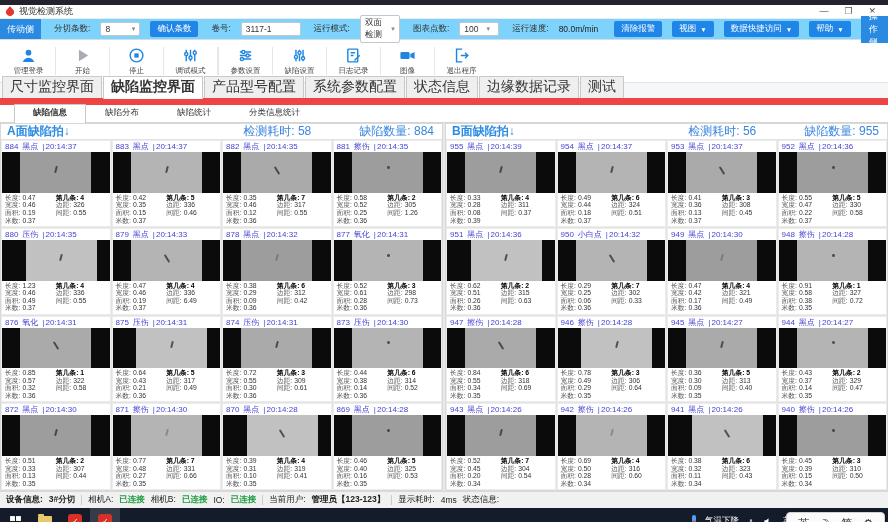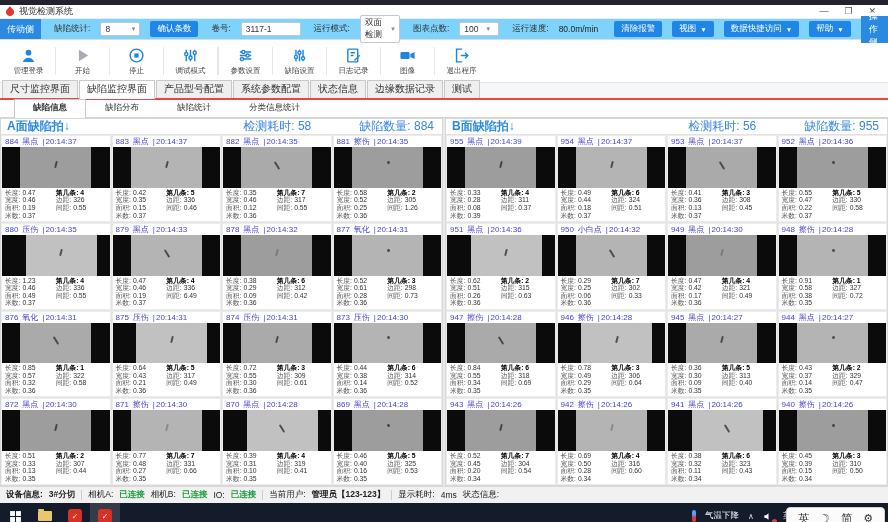--- a/index.html
+++ b/index.html
@@ -22,23 +22,23 @@
   .tb-btn{background:#1f86e8;color:#fff;border-radius:2px;padding:2px 7px;white-space:nowrap;display:flex;align-items:center;gap:4px;}
   .tb-btn .caret{font-size:6.5px;}
   .tb-value{color:#222;white-space:nowrap;}
   .tb-right{margin-left:auto;height:27px;display:flex;align-items:center;padding:0 8px;background:#2a8ae2;color:#fff;font-size:9px;}
   
   .ribbon{height:42px;background:#fff;border-bottom:1px solid #e3e3e3;display:flex;align-items:stretch;padding-left:2px;}
   .rbtn{width:53px;display:flex;flex-direction:column;align-items:center;justify-content:center;gap:2px;font-size:7.5px;color:#444;cursor:pointer;}
   .rsep{width:1px;background:#e6e6e6;margin:7px 0;}
   .rbtn svg{width:17px;height:17px;}
   
-  .tabs{height:15px;background:#f6f7f8;display:flex;align-items:flex-end;padding-left:2px;border-bottom:2px solid #ef4444;font-size:10px;}
+  .tabs{height:15px;background:#f6f7f8;display:flex;align-items:flex-end;padding-left:2px;border-bottom:7px solid #ef4444;font-size:14px;}
   .tab{padding:1px 7px 2px;border:1px solid #c9c9c9;border-bottom:none;background:#efefef;color:#333;margin-right:1px;cursor:pointer;}
-  .tab.active{background:#fff;position:relative;top:1px;padding-bottom:3px;}
+  .tab.active{background:#fff;position:relative;top:1px;padding-bottom:3px;font-weight:bold;}
   .subtabs{height:17px;background:#fff;display:flex;align-items:flex-end;padding-left:14px;border-bottom:1px solid #d4d4d4;font-size:8.5px;}
   .subtab{padding:2px 18px 3px;color:#333;cursor:pointer;border:1px solid transparent;border-bottom:none;}
   .subtab.active{border-color:#c9c9c9;background:#fff;font-weight:bold;position:relative;top:1px;padding-bottom:4px;}
   
   .main{height:368px;display:flex;gap:2px;background:#e9e9e9;position:relative;}
   .panel{flex:1;display:flex;flex-direction:column;background:#fff;border:1px solid #d8d8d8;}
   .phead{height:15px;display:flex;align-items:center;padding:0 6px;border-bottom:1px solid #e2e2e2;font-size:12px;}
   .ptitle{color:#2b8be4;font-weight:bold;flex:1;}
   .pstat{color:#3a86e0;margin-right:48px;white-space:nowrap;}
   .pstat:last-child{margin-right:2px;}
@@ -99,21 +99,21 @@
     <span class="title-text">视觉检测系统</span>
     <span class="wctrl">
       <span>—</span>
       <span>❐</span>
       <span>✕</span>
     </span>
   </div>
 
   <div class="toolbar">
     <span class="side-btn">传动侧</span>
-    <span class="tb-label">缺陷统计:</span>
+    <span class="tb-label">分切条数:</span>
     <span class="tb-select" style="width:42px;">
       <span>8</span>
       <span class="caret" style="margin-left:auto;">▾</span>
     </span>
     <span class="tb-btn">确认条数</span>
     <span class="tb-label">卷号:</span>
     <span class="tb-input">3117-1</span>
     <span class="tb-label">运行模式:</span>
     <span class="tb-select">
       <span>双面检测</span>

